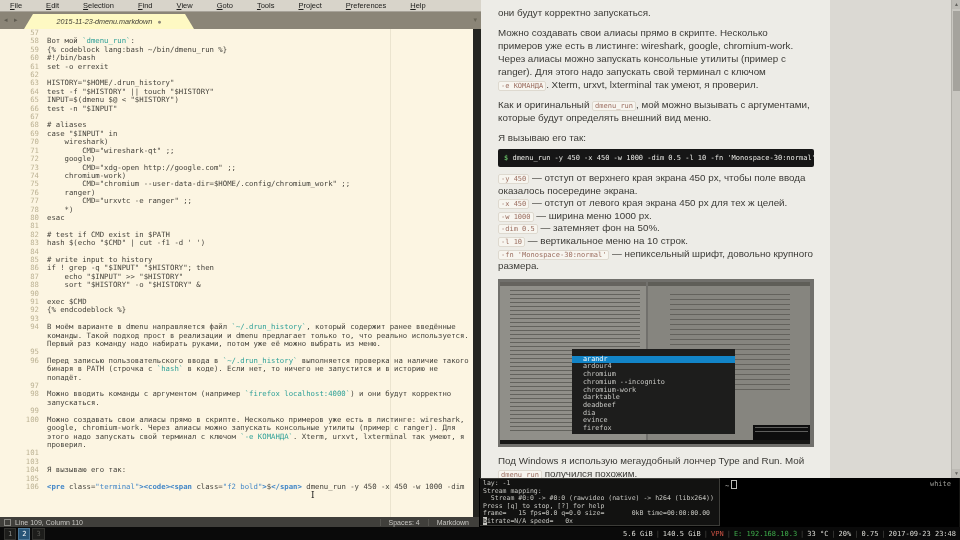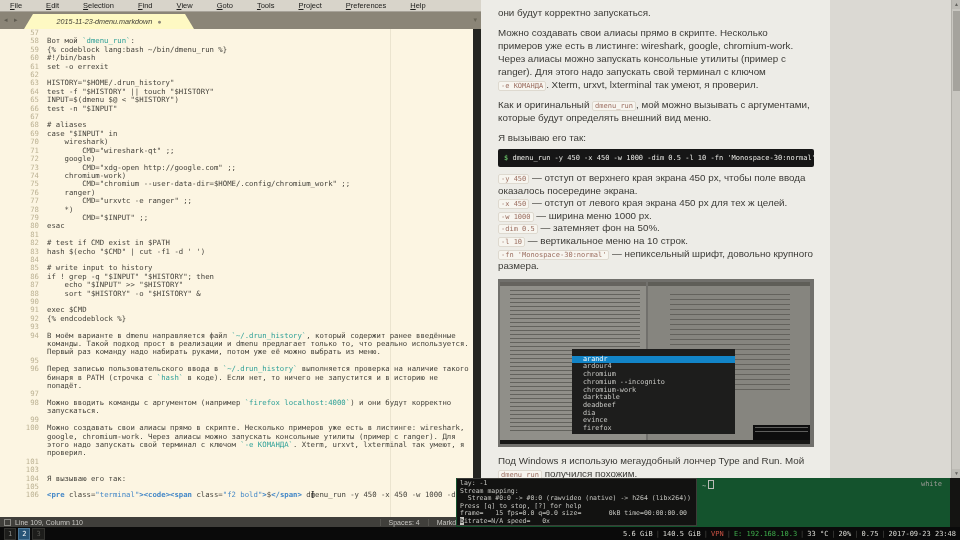--- a/index.html
+++ b/index.html
@@ -65,21 +65,21 @@
   #dmenu-input{height:7px;}
   .dmenu-item{font:6.8px/7.7px "DejaVu Sans Mono",monospace;color:#c8c8c4;padding-left:11px;white-space:nowrap;}
   .dmenu-item.sel{background:#1284c7;color:#ffffff;}
   
   #browser-scrollbar{position:absolute;right:0;top:0;width:9px;height:478px;background:#c9c7c1;border-left:1px solid #b2b0aa;box-sizing:border-box;}
   .sb-btn{position:absolute;left:0;width:9px;height:9px;background:#bdbbb5;color:#63625e;font-size:5px;
           line-height:9px;text-align:center;}
   #sb-up{top:0;} #sb-down{bottom:0;}
   #sb-thumb{position:absolute;left:1px;top:11px;width:7px;height:80px;background:#a5a39d;}
   
-  #ffmpeg-terminal{position:absolute;left:456px;top:478px;width:480px;height:49px;background:#14532d;padding-left:14px;}
+  #ffmpeg-terminal{position:absolute;left:479px;top:478px;width:480px;height:49px;background:#000000;}
   #ffmpeg-pane{position:absolute;left:1px;top:0;width:240px;height:48px;background:#121211;
                border:1px solid #3c3c38;border-left:none;box-sizing:border-box;padding:1px 3px;}
   .term-line{font:6.5px/7.6px "DejaVu Sans Mono",monospace;color:#c5c5c0;white-space:pre;}
   .term-cursor{background:#c5c5c0;color:#121211;}
   #side-prompt{position:absolute;left:246px;top:2px;font:7px "DejaVu Sans Mono",monospace;color:#bcbcb8;}
   #side-cursor{display:inline-block;width:4px;height:7px;border:1px solid #bcbcb8;margin-left:2px;vertical-align:-1px;}
   #side-right{position:absolute;right:8px;top:2px;font:7px "DejaVu Sans Mono",monospace;color:#999994;}
   
   #i3bar{position:absolute;left:0;top:527px;width:960px;height:13px;background:#0a0a0a;
          display:flex;align-items:center;box-sizing:border-box;padding:0 4px;}
@@ -203,24 +203,20 @@
           </div>
           <div class="ed-line">
             <span class="ed-gutter">77</span>
             <span class="ed-code"><span class="tok-p">        CMD="urxvtc -e ranger" ;;</span></span>
           </div>
           <div class="ed-line">
             <span class="ed-gutter">78</span>
             <span class="ed-code"><span class="tok-p">    *)</span></span>
           </div>
           <div class="ed-line">
-            <span class="ed-gutter">79</span>
-            <span class="ed-code"><span class="tok-p">        CMD="$INPUT" ;;</span></span>
-          </div>
-          <div class="ed-line">
             <span class="ed-gutter">80</span>
             <span class="ed-code"><span class="tok-p">esac</span></span>
           </div>
           <div class="ed-line">
             <span class="ed-gutter">81</span>
             <span class="ed-code"><span class="tok-p"> </span></span>
           </div>
           <div class="ed-line">
             <span class="ed-gutter">82</span>
             <span class="ed-code"><span class="tok-p"># test if CMD exist in $PATH</span></span>

